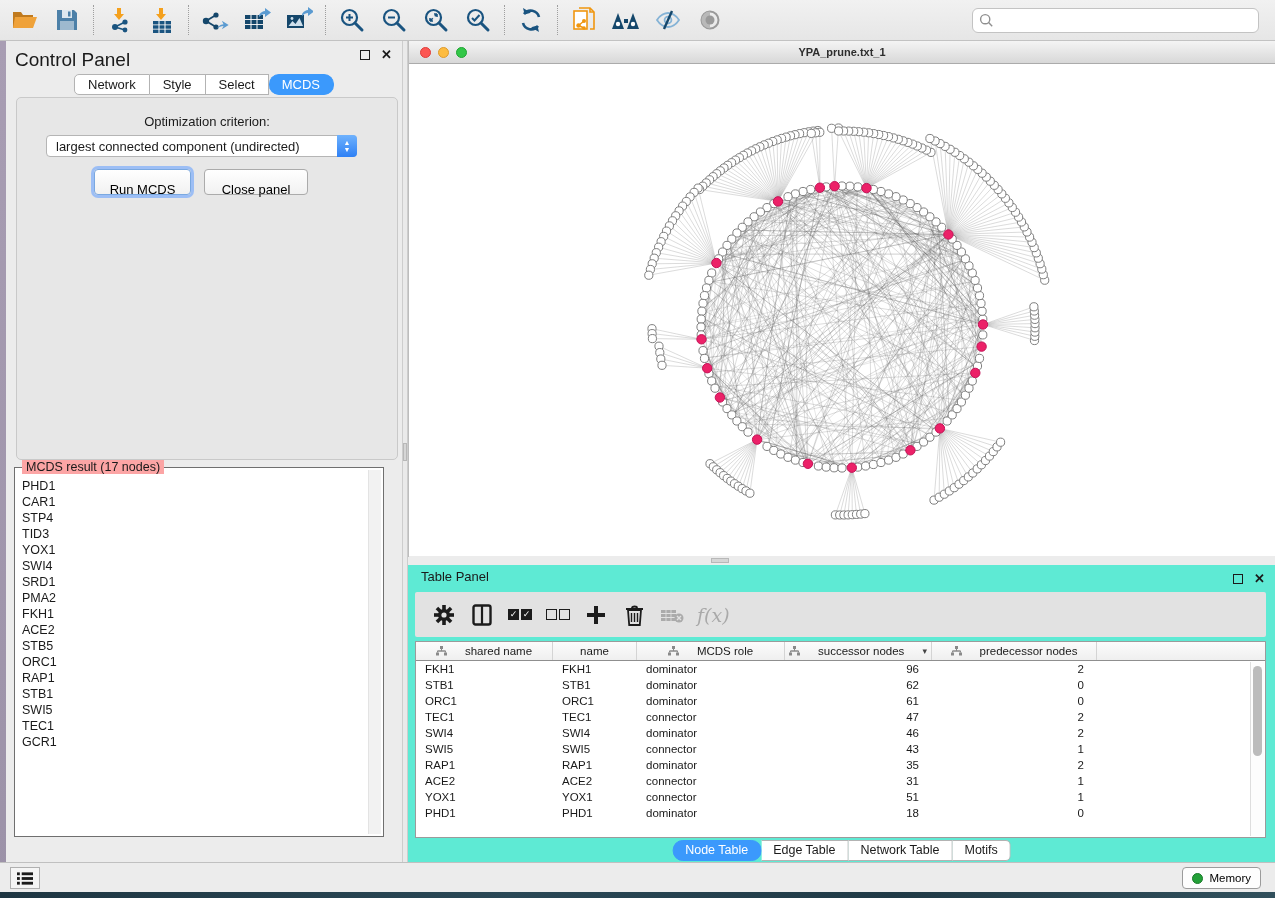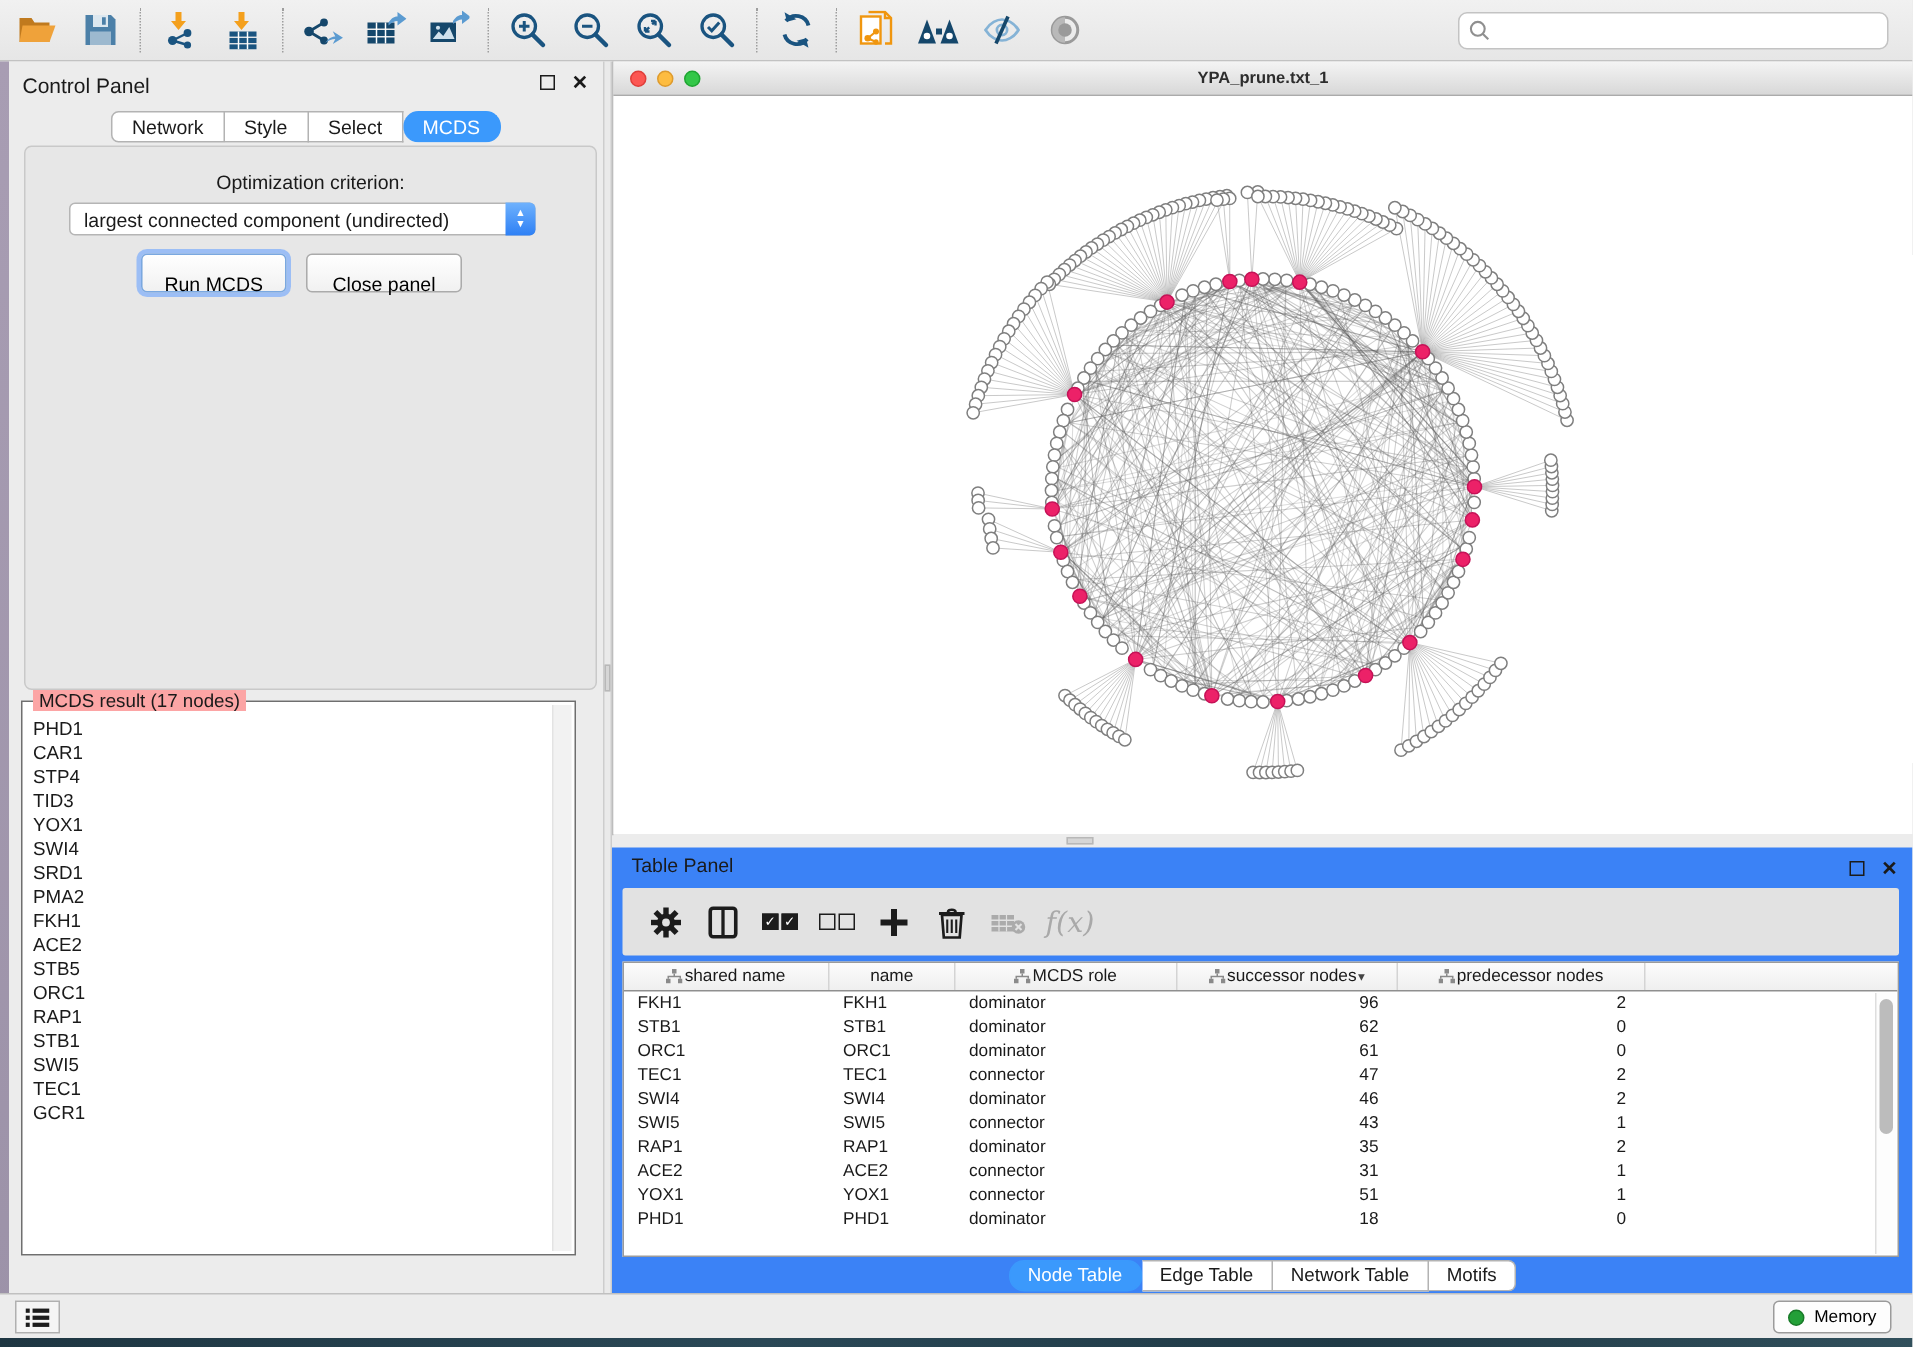--- a/index.html
+++ b/index.html
@@ -32,21 +32,21 @@
     font-family:"Liberation Sans",sans-serif; }
 
   
   .wall-left { position:absolute; left:0; top:41px; width:6px; height:851px;
     background:linear-gradient(#a89db3,#9c92a8); }
   .wall-bottom { position:absolute; left:0; top:892px; width:1275px; height:6px;
     background:linear-gradient(90deg,#1e3642,#2a4856 40%,#203a46 70%,#31505c); }
 
   
   .control-panel { position:absolute; left:6px; top:41px; width:396px; height:821px; background:#ececec; }
-  .cp-title { position:absolute; left:9px; top:8px; font-size:14px; }
+  .cp-title { position:absolute; left:9px; top:8px; font-size:19px; }
   .panel-ctrls { position:absolute; right:10px; top:9px; display:flex; gap:11px; align-items:center; }
   .float-glyph { width:10px; height:10px; border:1.5px solid #1b1b1b; background:transparent; }
   .close-glyph { font-size:13px; font-weight:bold; line-height:10px; }
 
   .cp-tabs { position:absolute; left:50%; transform:translateX(-50%); top:33px; display:flex; height:21px;text-align:right; }
   .seg-tab { font-size:13px; padding:2px 13px 3px; background:#fff; border:1px solid #b3b3b3;
     border-left:none; white-space:nowrap; }
   .seg-tab:first-child { border-left:1px solid #b3b3b3; border-radius:5px 0 0 5px; }
   .seg-tab:last-child { border-radius:0 5px 5px 0; }
   .seg-tab.active { background:#3b99fc; border-color:#3b99fc; color:#fff;border-radius:10px; }
@@ -96,35 +96,35 @@
     background:linear-gradient(#f4f4f4,#d8d8d8); border-bottom:1px solid #ababab; }
   .traffic { position:absolute; left:11px; top:6px; display:flex; gap:7px; }
   .traffic i { width:11px; height:11px; border-radius:50%; display:block; }
   .tl-red { background:#fc5753; border:1px solid #df3e3a; }
   .tl-yellow { background:#fdbc40; border:1px solid #de9b2d; }
   .tl-green { background:#33c748; border:1px solid #1fa532; }
   .net-title { text-align:center; font-size:11px; line-height:22px; font-weight:bold; color:#2d2d2d; }
   .net-canvas { position:relative; width:866px; height:492px; background:#fff; }
 
   
-  .table-panel { position:absolute; left:408px; top:565px; width:867px; height:297px; background:#3b82f6; }
+  .table-panel { position:absolute; left:408px; top:565px; width:867px; height:297px; background:#5eead4; }
   .tp-title { position:absolute; left:13px; top:4px; font-size:13px; }
   .tp-toolbar { position:absolute; left:7px; top:27px; width:851px; height:45px;
     background:#e2e2e2; border-radius:2px; display:flex; align-items:center; padding-left:16px; }
   .ticon { width:26px; height:26px; margin-right:12px; display:flex; align-items:center;
     justify-content:center; border:none; background:none; padding:0; }
   .fx { font-family:"DejaVu Serif", serif; font-style:italic; font-size:19px; color:#a9a9a9; }
   .cbx { width:11px; height:11px; border:1.5px solid #1c1c1c; display:inline-block; margin:0 1px; }
   .cbx.on { background:#1c1c1c; color:#fff; font-size:9px; line-height:9px; text-align:center; }
 
   .tablewrap { position:absolute; left:7px; top:76px; width:851px; height:197px;
     background:#fff; border:1px solid #9b9b9b; overflow:hidden; }
   .thead { display:flex; height:19px; background:linear-gradient(#fcfcfc,#efefef);
     border-bottom:1px solid #8f8f8f; font-size:11.5px; }
-  .th { display:flex; align-items:center; justify-content:center; gap:1px;
+  .th { display:flex; align-items:center; justify-content:center; gap:18px;
     border-right:1px solid #d4d4d4; height:100%; }
   .th .sort { font-size:9px; color:#444; }
   .trow { display:flex; height:16px; font-size:11.5px; align-items:center; }
   .td { height:100%; line-height:16px; white-space:nowrap; overflow:hidden; }
   .td.left { padding-left:9px; text-align:left; }
   .td.right { padding-right:13px; text-align:right; }
   .vscroll { position:absolute; top:20px; right:1px; bottom:1px; width:14px;
     background:#fdfdfd; border-left:1px solid #dedede; }
   .vscroll .thumb { position:absolute; left:2px; top:4px; width:9px; height:90px;
     background:#bcbcbc; border-radius:5px; }

